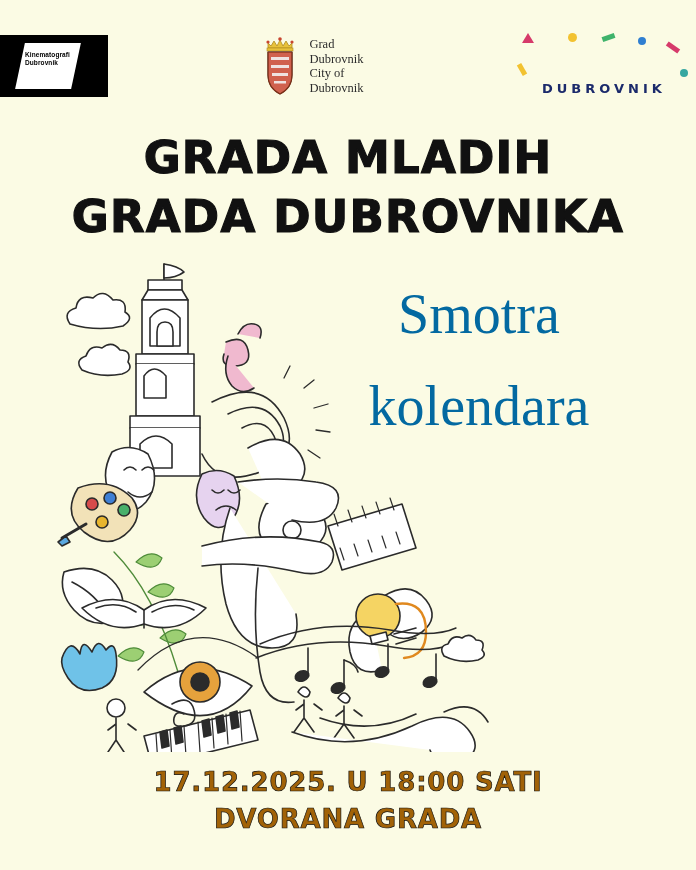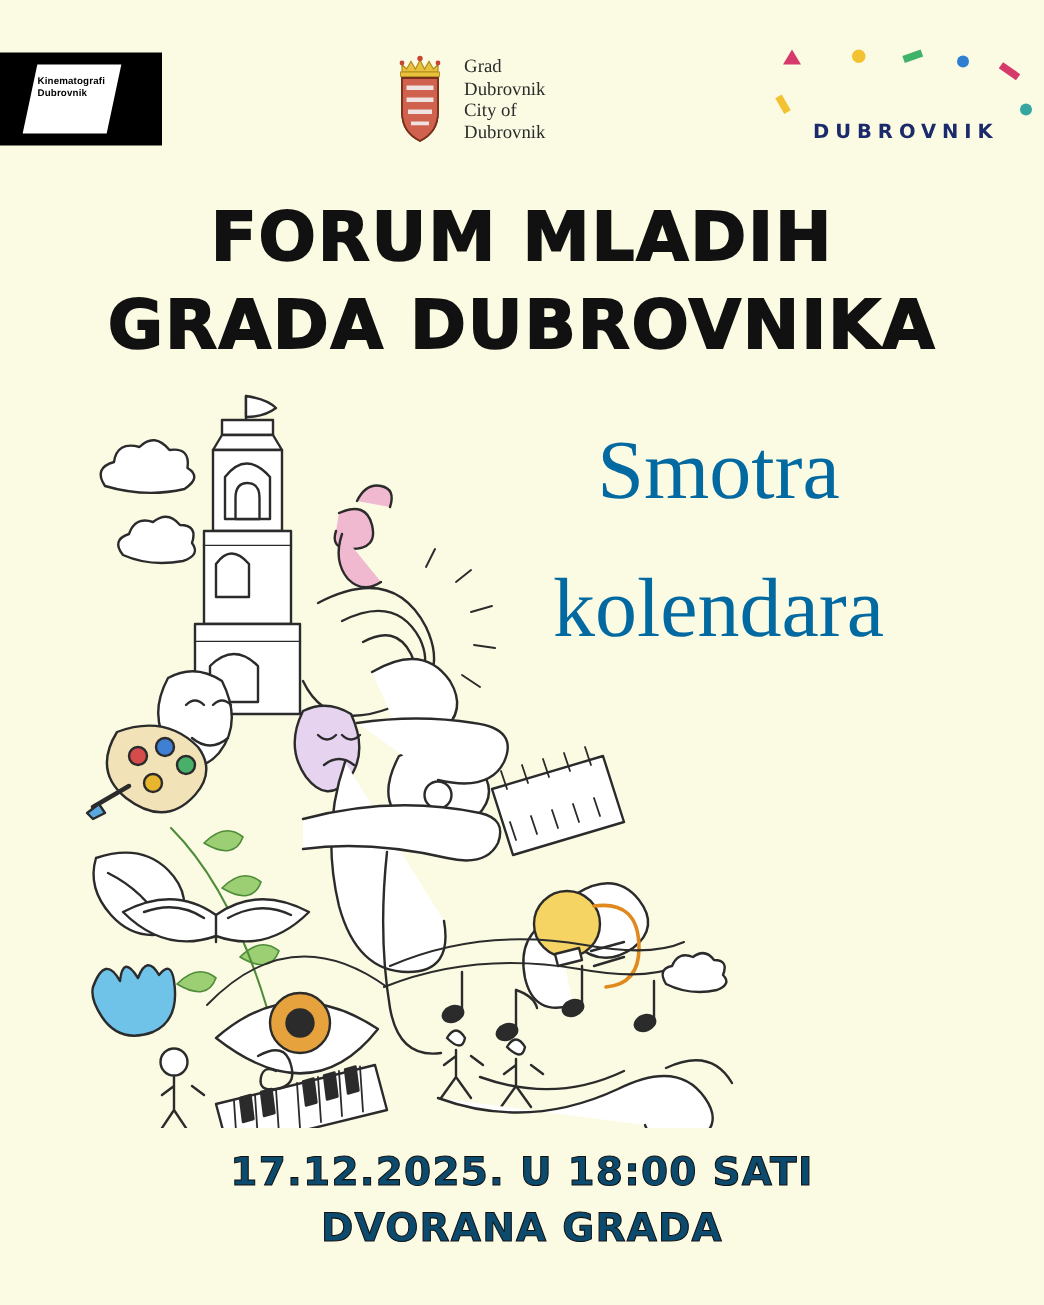--- a/index.html
+++ b/index.html
@@ -159,21 +159,21 @@
     position: absolute;
     left: 0;
     bottom: 32px;
     width: 696px;
     text-align: center;
     font-family: "DejaVu Sans", sans-serif;
     font-weight: bold;
     font-size: 26px;
     line-height: 37px;
     letter-spacing: 0.8px;
-    color: #0c4a6e;
+    color: #a16207;
     -webkit-text-stroke: 0.7px #111111;
   }
 </style>
 </head>
 <body>
 
 <div class="poster">
 
   <div class="logo-strip">
 
@@ -221,21 +221,21 @@
       <div class="cdm-bit" style="left:150px; top:12px; width:14px; height:5px; background:#d63a6a; transform:rotate(35deg);"></div>
       <div class="cdm-dot" style="left:164px; top:36px; width:8px; height:8px; background:#36a7a0;"></div>
       <div class="cdm-bit" style="left:0px; top:34px; width:12px; height:5px; background:#f2c230; transform:rotate(60deg);"></div>
 
       <div class="cdm-sub">DUBROVNIK</div>
     </div>
 
   </div>
 
   <div class="headline">
-    <div>FORUM MLADIH</div>
+    <div>GRADA MLADIH</div>
     <div>GRADA DUBROVNIKA</div>
   </div>
 
   <div class="script">
     <div>Smotra</div>
     <div>kolendara</div>
   </div>
 
   <div class="illustration">
     <svg width="470" height="500" viewBox="0 0 470 500" fill="none" stroke="#2b2b2b" stroke-width="1.6" stroke-linecap="round" stroke-linejoin="round">

